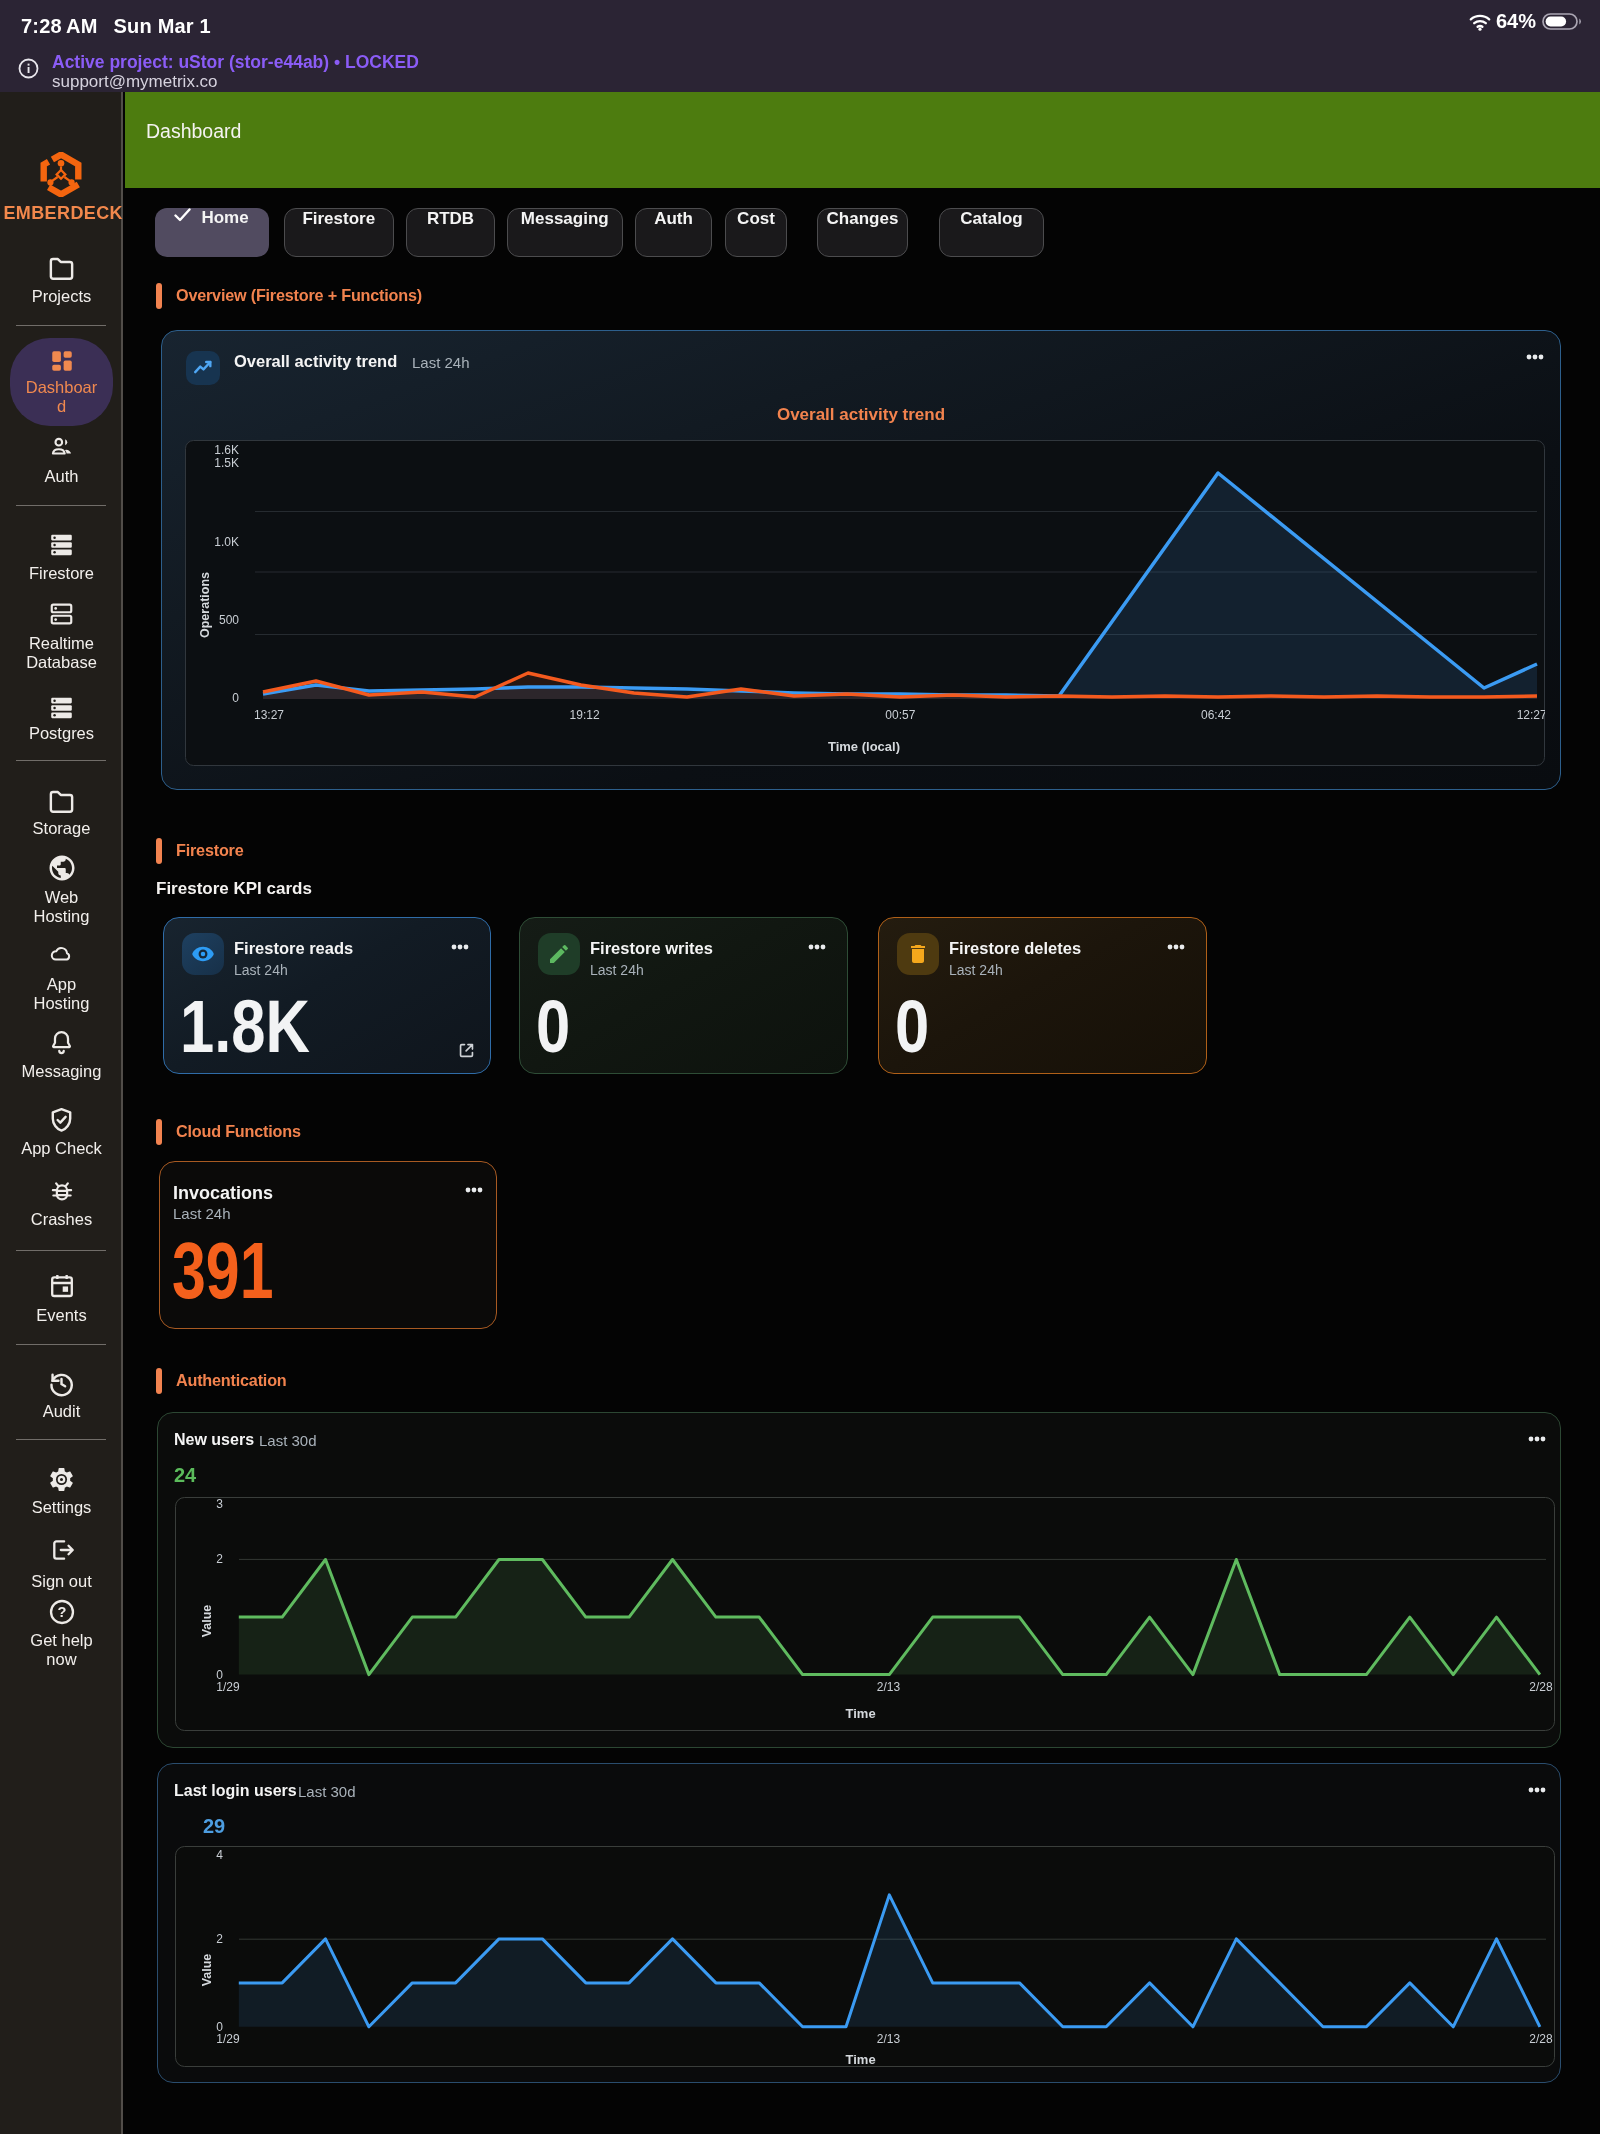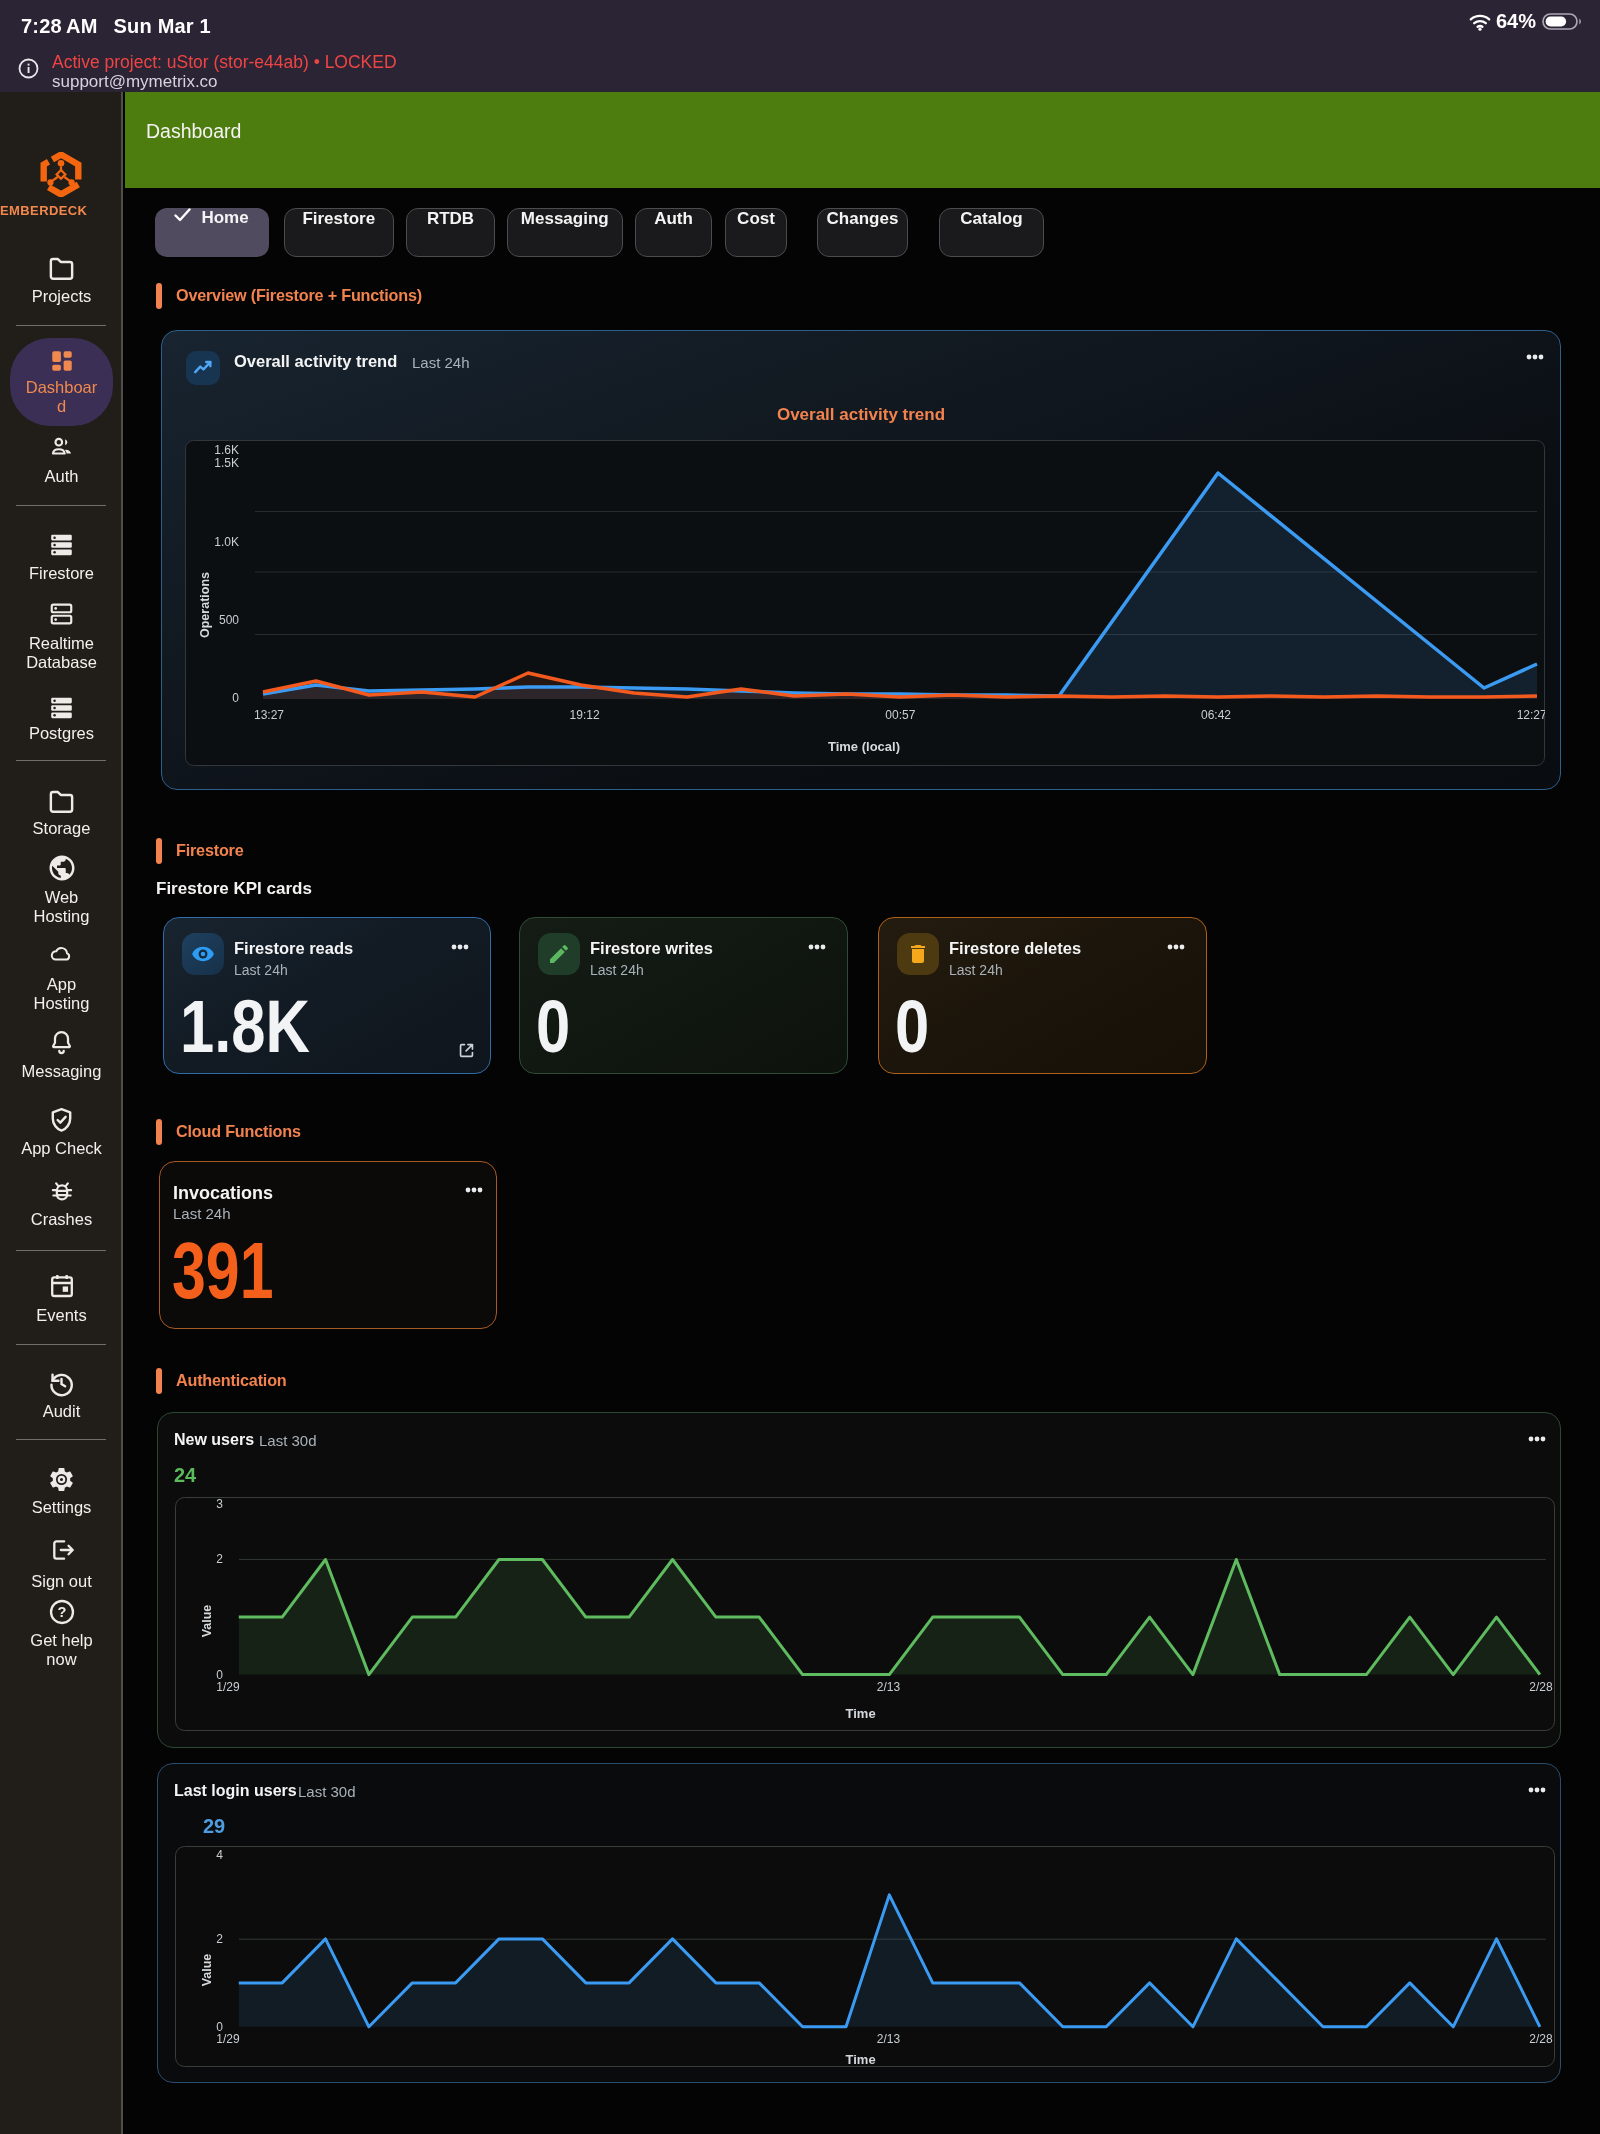--- a/index.html
+++ b/index.html
@@ -1,30 +1,30 @@
 <!DOCTYPE html>
 <html><head><meta charset="utf-8"><style>
 *{margin:0;padding:0;box-sizing:border-box}
 html,body{width:1600px;height:2134px;background:#040404;font-family:"Liberation Sans",sans-serif;}
 #page{position:relative;width:1600px;height:2134px;overflow:hidden;background:#040404;}
 .abs{position:absolute;}
 
 #statusbar{left:0;top:0;width:1600px;height:92px;background:#2B2434;color:#fff;}
 #clock{left:21px;top:15px;font-size:20px;font-weight:bold;letter-spacing:.2px}
 #clockdate{font-weight:bold;margin-left:16px}
-#projline{left:52px;top:52px;font-size:17.5px;font-weight:normal;color:#ef4444}
+#projline{left:52px;top:52px;font-size:17.5px;font-weight:bold;color:#8b5cf6}
 #supline{left:52px;top:72px;font-size:17px;color:#d6d2de;font-weight:normal}
 
 #sidebar{left:0;top:92px;width:123px;height:2042px;background:#211E1A;border-right:2px solid #514d49;}
 .sbicon{left:0;width:123px;text-align:center;color:#EDEAE7}
 .sblabel{left:0;width:123px;text-align:center;color:#F2EFEC;font-size:16.5px;line-height:19px;}
 .sbdiv{left:16px;width:90px;height:1px;background:#716d69;}
 #dashpill{left:10px;top:338px;width:103px;height:88px;background:#3B2F55;border-radius:40px;}
 .sborange{color:#F0894F !important}
-#brand{left:0;top:203px;width:123px;text-align:left;color:#F2884C;font-size:13px;font-weight:bold;letter-spacing:.4px}
+#brand{left:0;top:203px;width:123px;text-align:right;color:#F2884C;font-size:18px;font-weight:bold;letter-spacing:.4px}
 
 #topbar{left:125px;top:92px;width:1475px;height:96px;background:#4d7c0f;color:#F5F3F1;}
 #topbar span{position:absolute;left:21px;top:28px;font-size:19.5px;}
 
 .chip{top:208px;height:49px;border-radius:12px;background:#1A191B;border:1.5px solid #4C4C4E;color:#F4F4F4;font-size:17px;font-weight:bold;display:flex;align-items:flex-start;justify-content:center;}
 .chipsel{background:#514B60;border:none;}
 
 .secbar{width:6px;height:26px;border-radius:3px;background:#F28350;}
 .sectitle{color:#F2834E;font-size:16.2px;font-weight:bold;letter-spacing:-0.2px}
 .white-sub{color:#F4F2F0;font-size:17px;font-weight:bold;}

